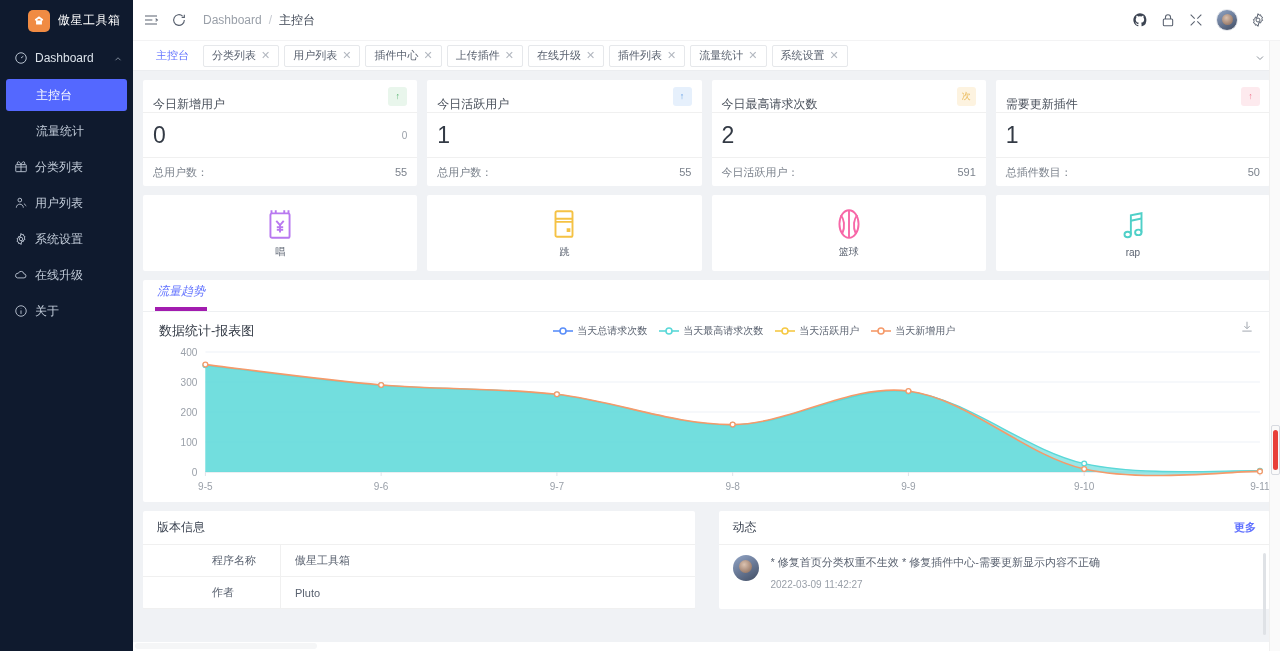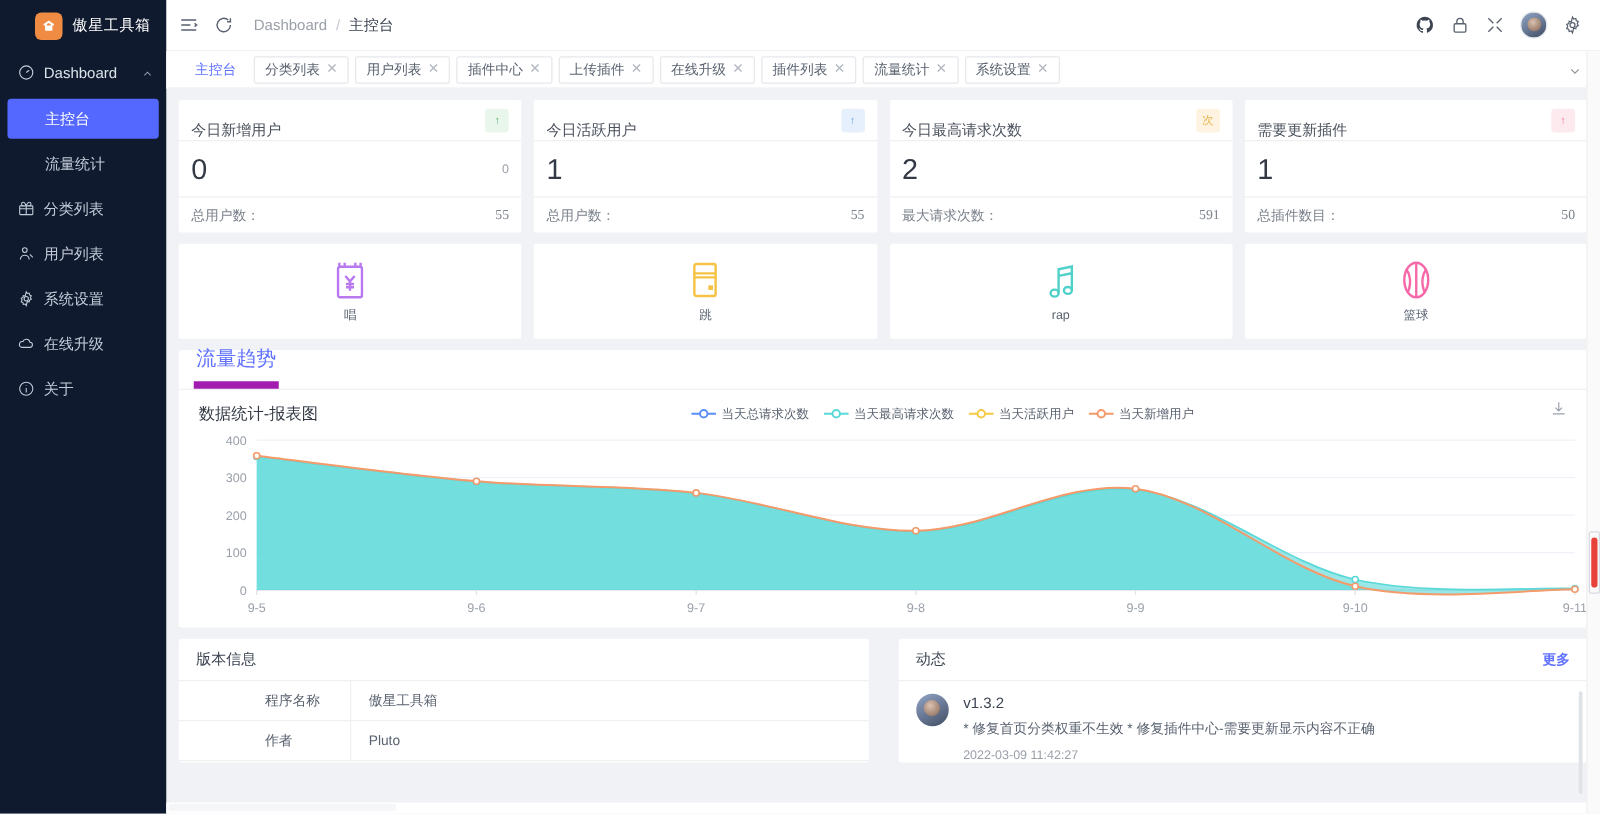--- a/index.html
+++ b/index.html
@@ -104,41 +104,41 @@
   .stat-body {
     height: 45px; display: flex; align-items: center; justify-content: space-between;
     padding: 0 10px; border-bottom: 1px solid #f0f0f0;
   }
   .stat-num { font-size: 23px; color: #333a45; font-weight: 400; line-height: 1; }
   .stat-sub-num { font-size: 10px; color: #9aa0a9; }
   .stat-foot {
     height: 28px; display: flex; align-items: center; justify-content: space-between;
     padding: 0 10px; font-size: 11px; color: #7b828c;
   }
-  .stat-foot .val { color: #7b828c; font-family: Liberation Serif, serif; }
+  .stat-foot .val { color: #7b828c; }
 
   
   .row-icons { display: flex; gap: 10px; margin-top: 9px; }
   .icon-card {
     flex: 1; background: #fff; border-radius: 2px; height: 76px;
     display: flex; flex-direction: column; align-items: center; justify-content: center; gap: 4px;
     cursor: pointer;
   }
   .icon-card svg { width: 34px; height: 34px; display: block; }
   .icon-card .cap { font-size: 10px; color: #5a6270; }
 
   
   .chart-panel { background: #fff; border-radius: 2px; margin-top: 9px; }
   .chart-tabs {
     height: 32px; border-bottom: 1px solid #eef0f2; display: flex; align-items: flex-end;
     padding-left: 12px;
   }
   .chart-tab {
-    font-size: 16px; color: #6071ff; padding: 0 2px 7px 2px;
-    border-bottom: 6px solid #a21caf; cursor: pointer;
+    font-size: 12px; color: #6071ff; padding: 0 2px 7px 2px;
+    border-bottom: 4px solid #a21caf; cursor: pointer; font-style: italic;
   }
   .chart-head {
     display: flex; align-items: center; padding: 10px 16px 0 16px; position: relative;
   }
   .chart-title { font-size: 13px; font-weight: normal; color: #333a45; }
   .chart-legend { display: flex; align-items: center; gap: 12px; margin-left: auto; margin-right: auto; }
   .lg { display: flex; align-items: center; gap: 4px; font-size: 10px; color: #5a6270; }
   .lg .mk { width: 20px; height: 10px; display: block; }
   .dl-ico { position: absolute; right: 16px; top: 8px; width: 14px; height: 14px; color: #9aa0a9; cursor: pointer; }
   .chart-canvas { height: 162px; padding: 4px 0 0 0; position: relative; }
@@ -402,21 +402,21 @@
         <div class="stat-card">
           <div class="stat-head">
             <span class="stat-title">今日最高请求次数</span>
             <span class="badge gold">次</span>
           </div>
           <div class="stat-body">
             <span class="stat-num">2</span>
             <span class="stat-sub-num"></span>
           </div>
           <div class="stat-foot">
-            <span>最大请求次数：</span>
+            <span>今日活跃用户：</span>
             <span class="val">591</span>
           </div>
         </div>
         <div class="stat-card">
           <div class="stat-head">
             <span class="stat-title">需要更新插件</span>
             <span class="badge pink">↑</span>
           </div>
           <div class="stat-body">
             <span class="stat-num">1</span>
@@ -445,37 +445,37 @@
             <svg viewBox="0 0 32 32" fill="none" stroke="#f5c244" stroke-width="1.8">
                 <rect x="8" y="4" width="16" height="24" rx="1.5"></rect>
                 <path d="M8 11h16M8 14h16"></path>
                 <rect x="18.5" y="20" width="3.5" height="3.5" fill="#f5c244" stroke="none"></rect>
               </svg>
           </span>
           <span class="cap">跳</span>
         </div>
         <div class="icon-card">
           <span>
+            <svg viewBox="0 0 32 32" fill="none" stroke="#f768a8" stroke-width="1.8">
+                <ellipse cx="16" cy="16" rx="9" ry="13"></ellipse>
+                <path d="M16 3v26M8.3 7.5C11 11 13 18 9.5 25.5M23.7 7.5C21 11 19 18 22.5 25.5"></path>
+              </svg>
+          </span>
+          <span class="cap">篮球</span>
+        </div>
+        <div class="icon-card">
+          <span>
             <svg viewBox="0 0 32 32" fill="none" stroke="#4fd0c8" stroke-width="1.8">
                 <path d="M14 24V6l10-2v18"></path>
                 <path d="M14 11l10-2"></path>
                 <ellipse cx="11" cy="24" rx="3" ry="2.6"></ellipse>
                 <ellipse cx="21" cy="22" rx="3" ry="2.6"></ellipse>
               </svg>
           </span>
           <span class="cap">rap</span>
-        </div>
-        <div class="icon-card">
-          <span>
-            <svg viewBox="0 0 32 32" fill="none" stroke="#f768a8" stroke-width="1.8">
-                <ellipse cx="16" cy="16" rx="9" ry="13"></ellipse>
-                <path d="M16 3v26M8.3 7.5C11 11 13 18 9.5 25.5M23.7 7.5C21 11 19 18 22.5 25.5"></path>
-              </svg>
-          </span>
-          <span class="cap">篮球</span>
         </div>
       </div>
 
       <div class="chart-panel">
         <div class="chart-tabs">
           <span class="chart-tab">流量趋势</span>
         </div>
         <div class="chart-head">
           <span class="chart-title">数据统计-报表图</span>
           <div class="chart-legend">
@@ -579,21 +579,20 @@
         </div>
 
         <div class="panel">
           <div class="panel-head">
             <span class="panel-title">动态</span>
             <span class="panel-more">更多</span>
           </div>
           <div class="feed">
             <span class="feed-av"></span>
             <div class="feed-body">
-              <div class="feed-ver">v1.3.2</div>
               <div class="feed-txt">* 修复首页分类权重不生效 * 修复插件中心-需要更新显示内容不正确</div>
               <div class="feed-time">2022-03-09 11:42:27</div>
             </div>
             <span class="feed-scroll"></span>
           </div>
         </div>
       </div>
     </div>
   </div>
 

